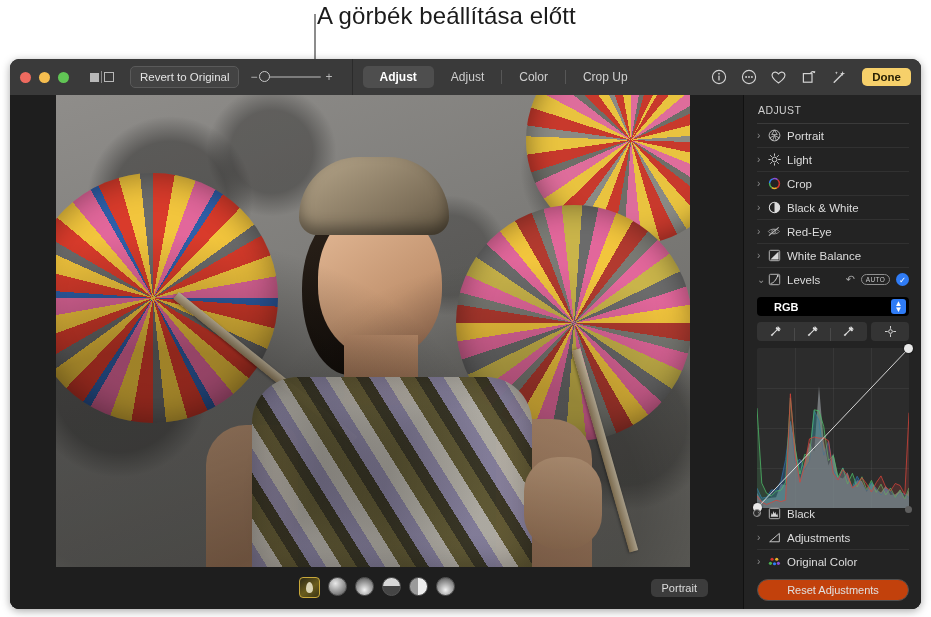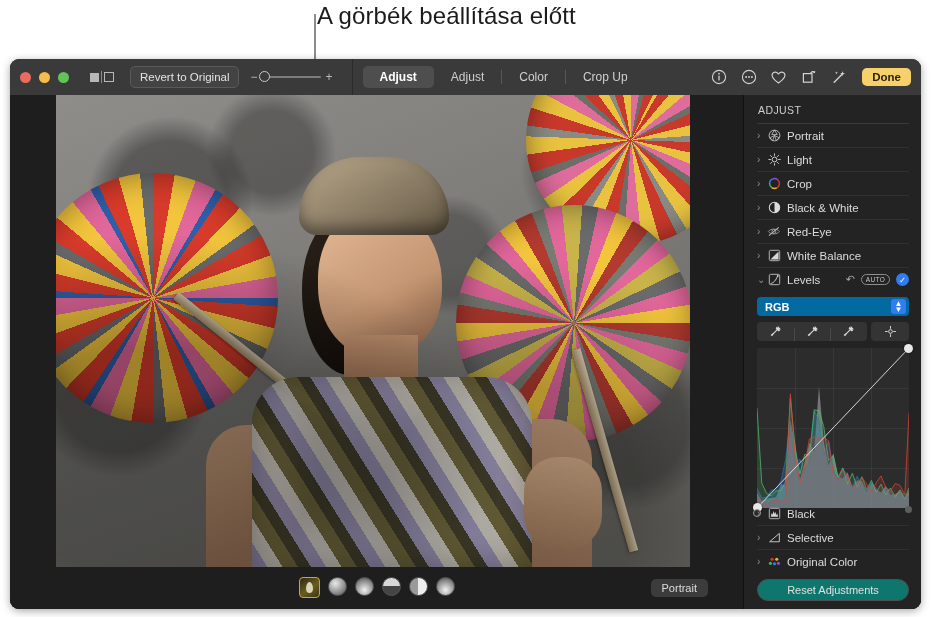--- a/index.html
+++ b/index.html
@@ -239,23 +239,23 @@
     font-size:6.5px;padding:1px 4px;letter-spacing:.3px;
   }
   #curves-enabled-check{
     width:13px;height:13px;border-radius:50%;background:#2f7cf6;
     color:#fff;font-size:8.5px;display:flex;align-items:center;justify-content:center;
   }
 
   
   #curves-body{margin:6px 13px 0 13px;}
   #channel-select{
-    height:19px;border-radius:4px;background:#0369a1;
+    height:19px;border-radius:4px;background:#000000;
     display:flex;align-items:center;position:relative;
-    padding-left:8px;
+    padding-left:17px;
   }
   #channel-select-value{color:#fff;font-size:11px;font-weight:bold;}
   #channel-select-arrows{
     position:absolute;right:3px;top:2px;width:15px;height:15px;border-radius:3px;
     background:#2f7cf6;color:#fff;font-size:8px;
     display:flex;flex-direction:column;align-items:center;justify-content:center;line-height:6px;
   }
   #eyedropper-row{display:flex;gap:4px;margin-top:6px;}
   #eyedropper-group{flex:1;display:flex;background:#343434;border-radius:4px;height:19px;align-items:center;}
   .eyedropper-btn{flex:1;display:flex;align-items:center;justify-content:center;position:relative;color:#dadada;}
@@ -275,21 +275,21 @@
     background:#e8e8e8;box-shadow:0 0 2px rgba(0,0,0,.8);}
   #ctrl-point-black{left:-4px;bottom:-4px;}
   #ctrl-point-white{right:-4px;top:-4px;}
   #ctrl-point-shadow-handle{position:absolute;right:-3px;bottom:-5px;width:7px;height:7px;border-radius:50%;
     background:#5e5e5e;}
   #ctrl-point-black-handle{position:absolute;left:-4px;bottom:-9px;width:8px;height:8px;border-radius:50%;
     border:1.3px solid #9a9a9a;box-sizing:border-box;background:#2c2c2c;}
 
   #reset-adjustments-button{
     position:absolute;left:13px;right:13px;bottom:8px;
-    height:20px;border-radius:11px;background:#0f766e;border:1px solid #4f4f4f;
+    height:20px;border-radius:11px;background:#c2410c;border:1px solid #4f4f4f;
     color:#e0e0e0;font-size:11px;display:flex;align-items:center;justify-content:center;
   }
   #lower-rows{position:absolute;left:0;right:0;bottom:36px;}
 </style>
 </head>
 <body>
 
 <div id="callout-label">A görbék beállítása előtt</div>
 <div id="callout-line"></div>
 
@@ -573,21 +573,21 @@
           </span>
           <span class="adj-label">Black</span>
         </div>
         <div class="adj-row">
           <span class="chev">›</span>
           <span class="adj-icon">
             <svg width="13" height="13" viewBox="0 0 14 14">
                 <path d="M1.8 11.6 L12.2 11.6 L12.2 2.6Z" fill="none" stroke="#cfcfcf" stroke-width="1" stroke-linejoin="round"></path>
               </svg>
           </span>
-          <span class="adj-label">Selective</span>
+          <span class="adj-label">Adjustments</span>
         </div>
         <div class="adj-row" style="border-bottom:none;">
           <span class="chev">›</span>
           <span class="adj-icon">
             <svg width="13" height="13" viewBox="0 0 14 14">
               <circle cx="4.4" cy="4.6" r="1.7" fill="#d8342c"></circle>
                 <circle cx="9.4" cy="4.6" r="1.7" fill="#e9b52d"></circle>
               <circle cx="2.6" cy="9" r="1.7" fill="#4cb050"></circle>
                 <circle cx="7" cy="9.4" r="1.7" fill="#2f7cf6"></circle>
               <circle cx="11.2" cy="9" r="1.7" fill="#8a4fd0"></circle>

